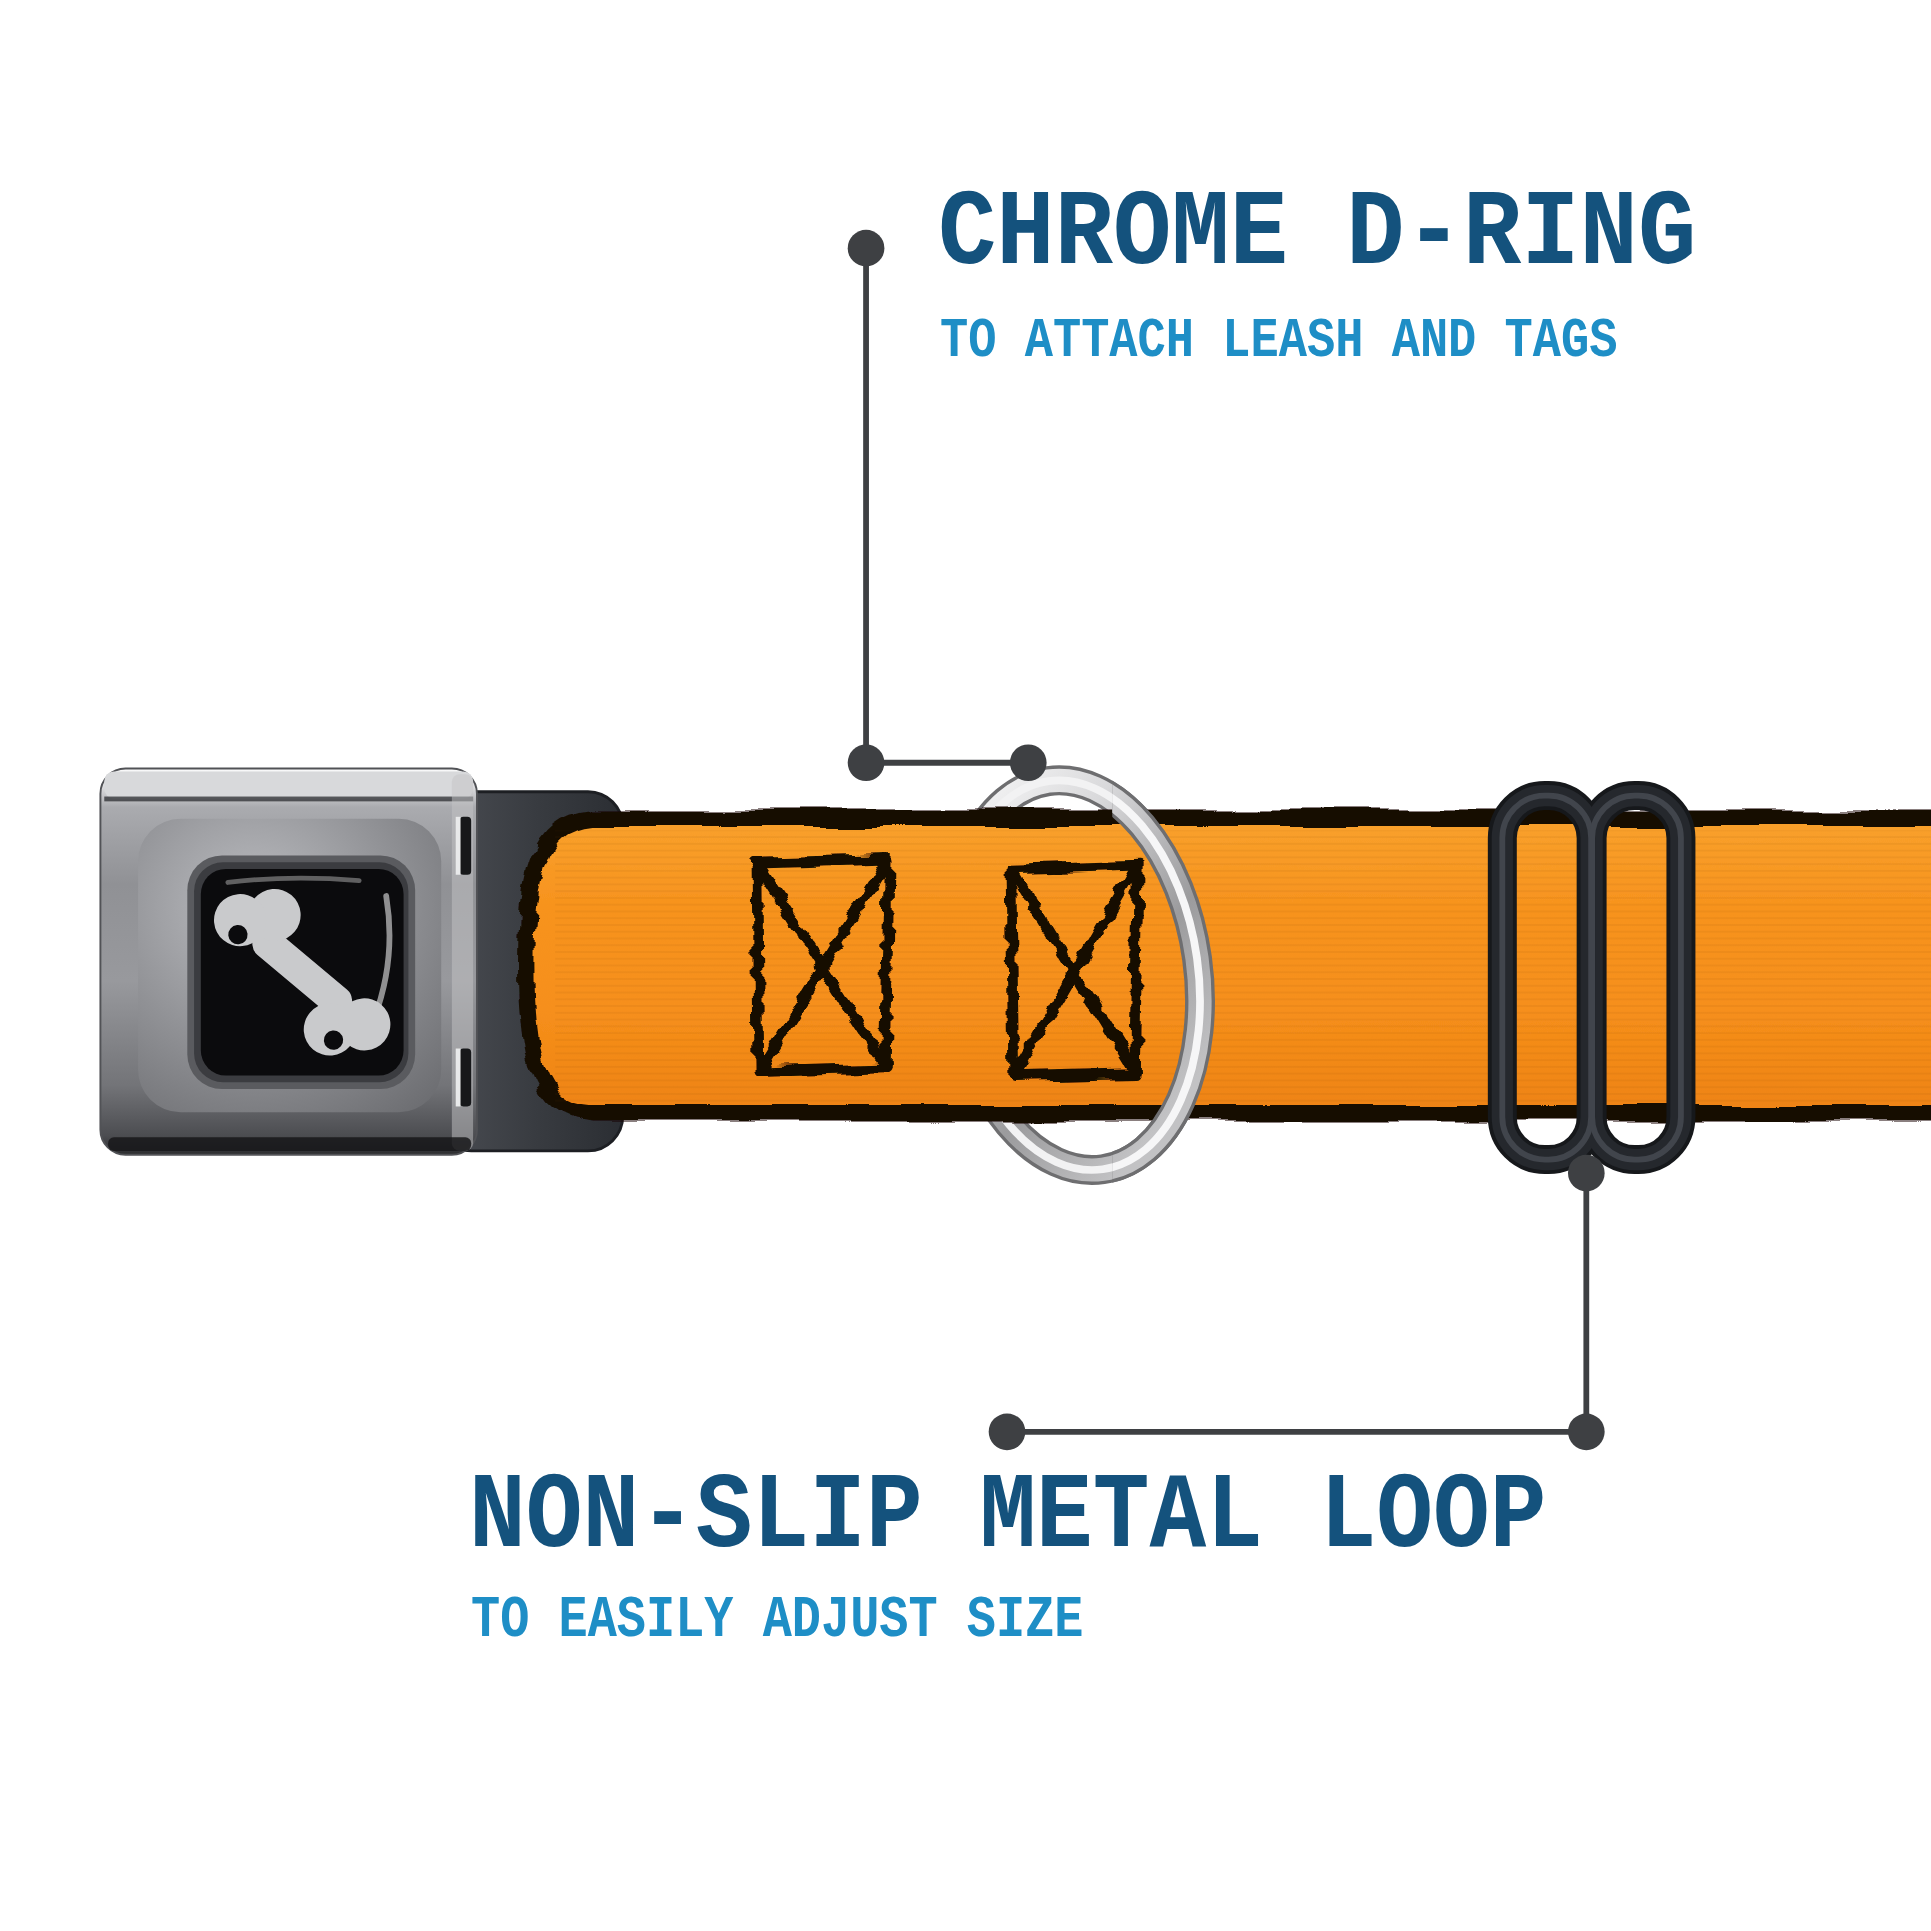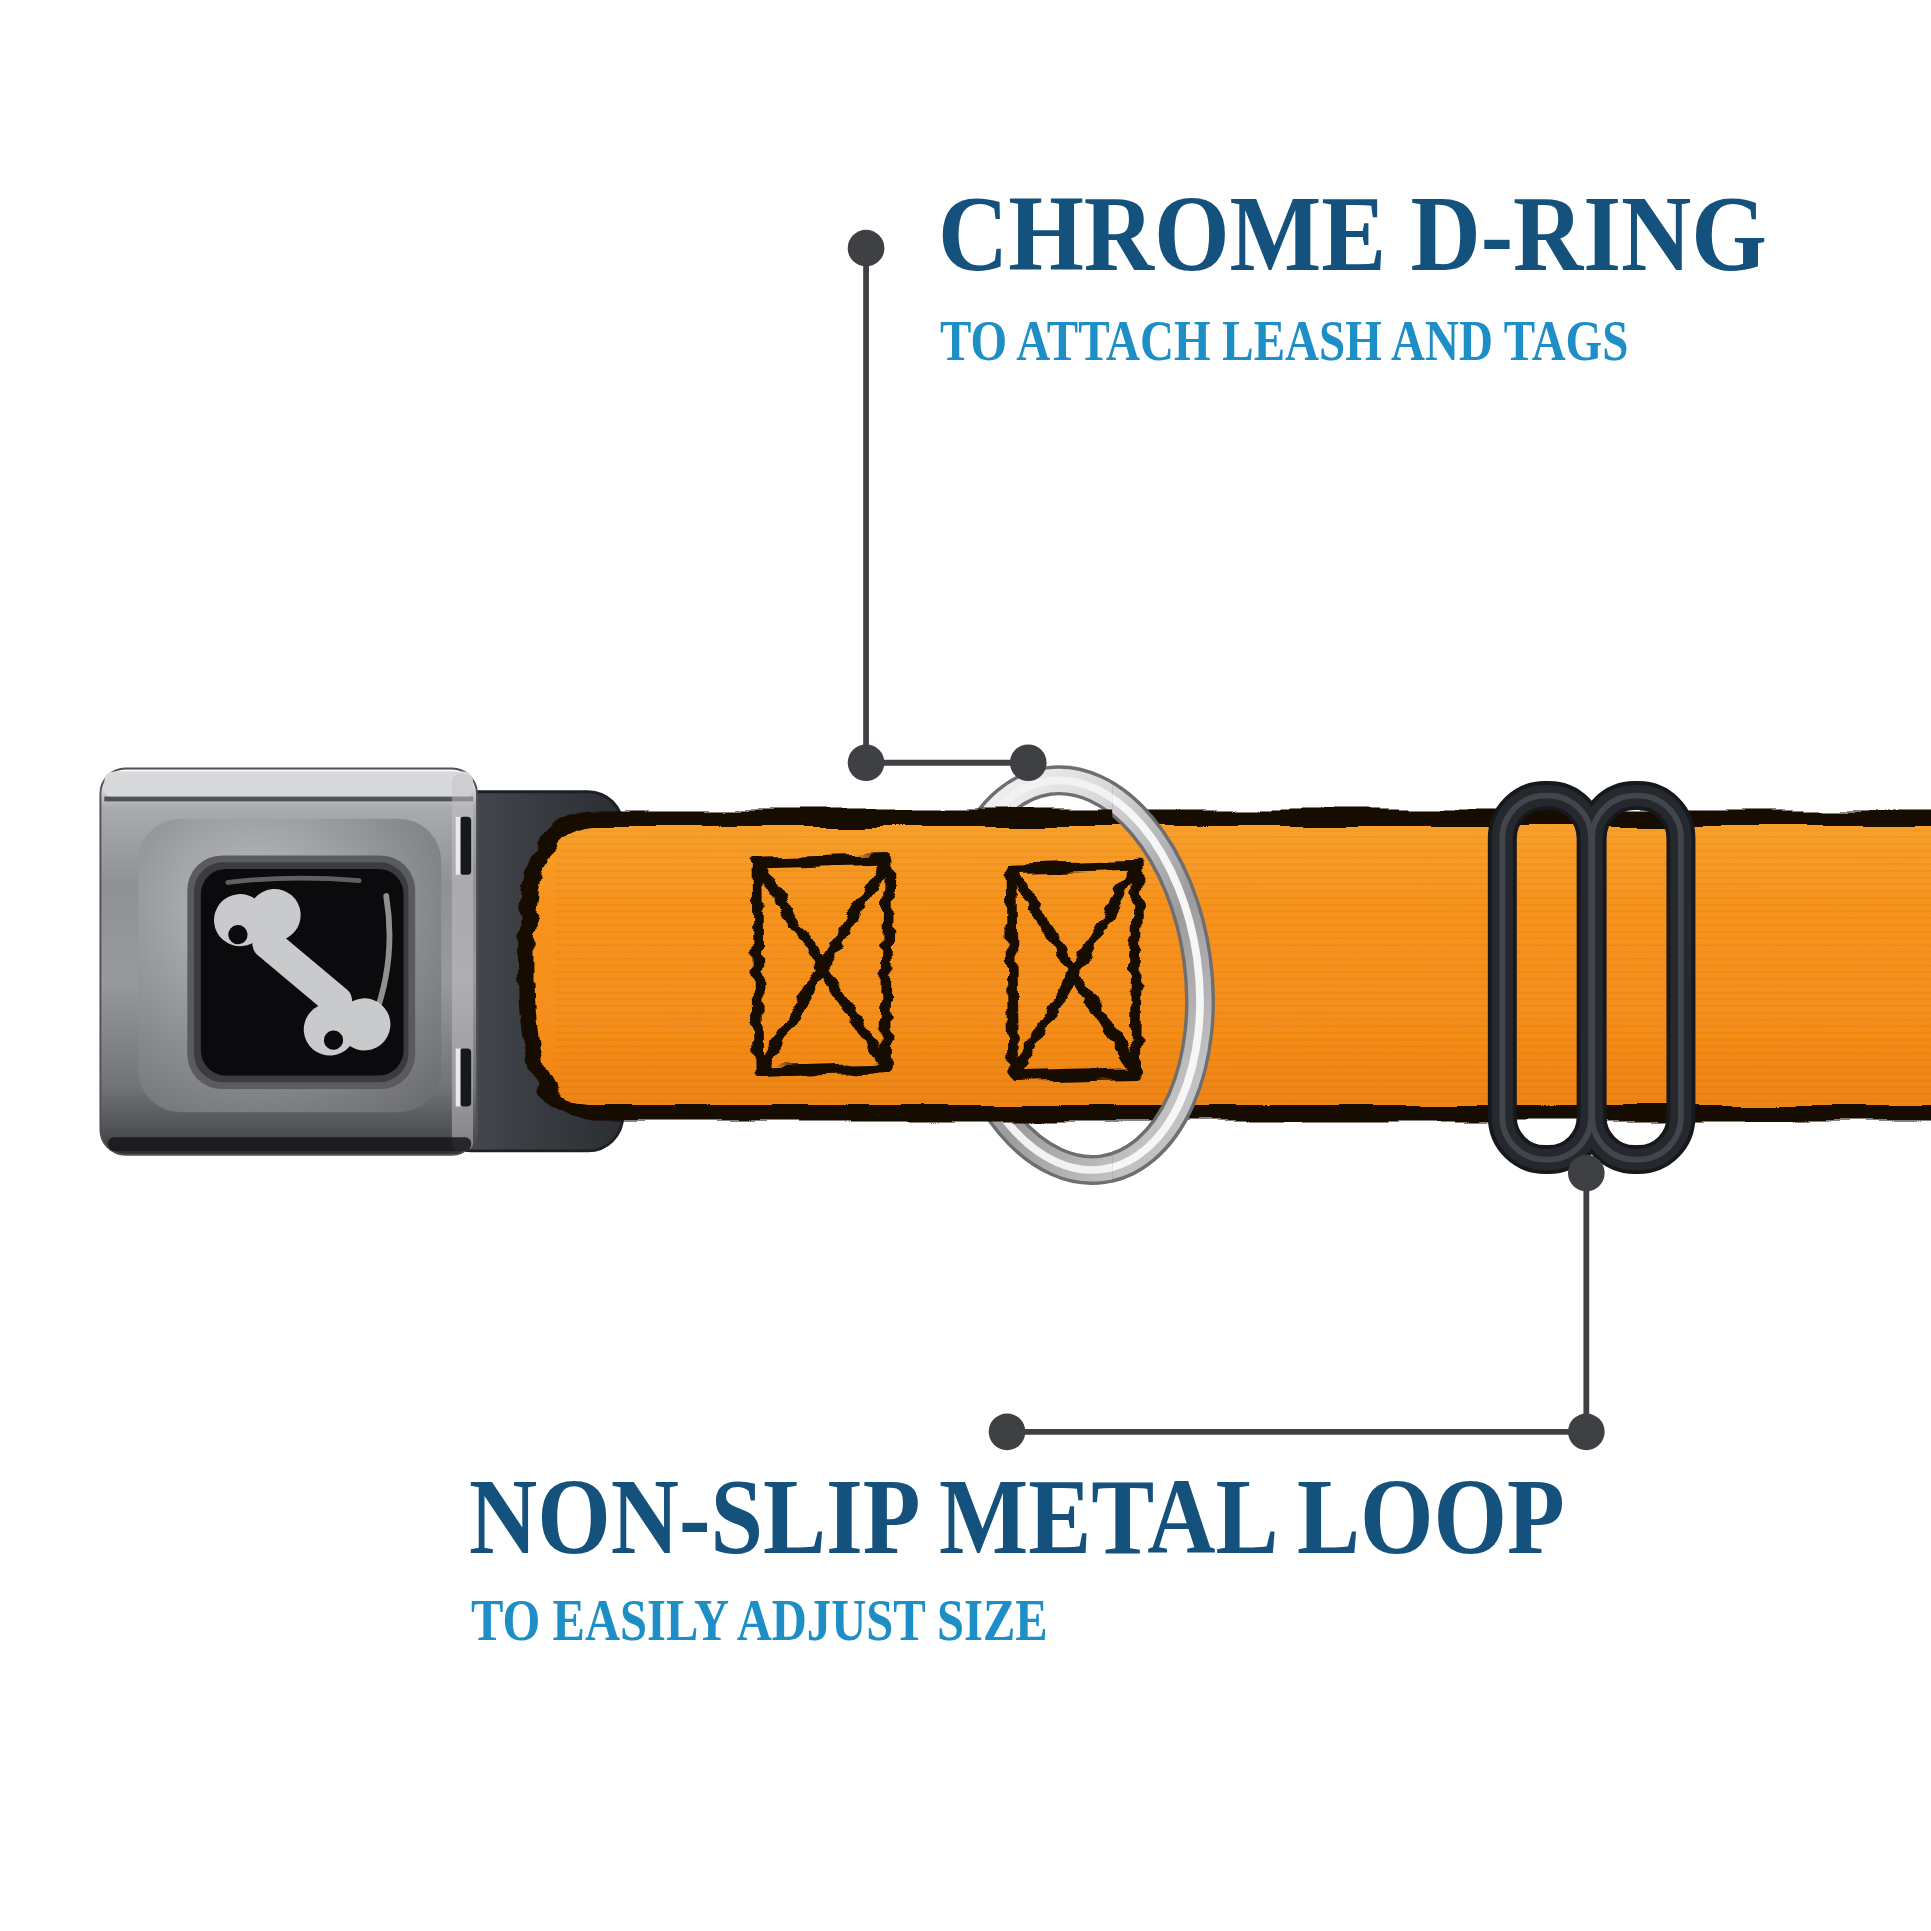--- a/index.html
+++ b/index.html
@@ -1,17 +1,17 @@
 <!DOCTYPE html>
 <html><head>
 <meta charset="utf-8">
 <style>
   html,body{margin:0;padding:0;background:#ffffff;}
   #canvas{position:relative;width:1931px;height:1931px;background:#ffffff;overflow:hidden;
-          font-family:Liberation Serif, serif;}
+          font-family:Liberation Mono, monospace;}
   #scene{position:absolute;left:0;top:0;}
   .callout-title{position:absolute;line-height:1;font-weight:bold;color:#14527D;
                  white-space:nowrap;transform-origin:left top;}
   .callout-sub{position:absolute;line-height:1;font-weight:bold;color:#1E8EC6;
                white-space:nowrap;transform-origin:left top;}
   #top-title{left:938px;top:180px;font-size:108px;transform:scaleX(0.90);}
   #top-sub{left:940px;top:313px;font-size:56px;transform:scaleX(0.84);}
   #bottom-title{left:469px;top:1463px;font-size:108px;transform:scaleX(0.875);}
   #bottom-sub{left:471px;top:1590px;font-size:60px;transform:scaleX(0.81);}
 </style>

